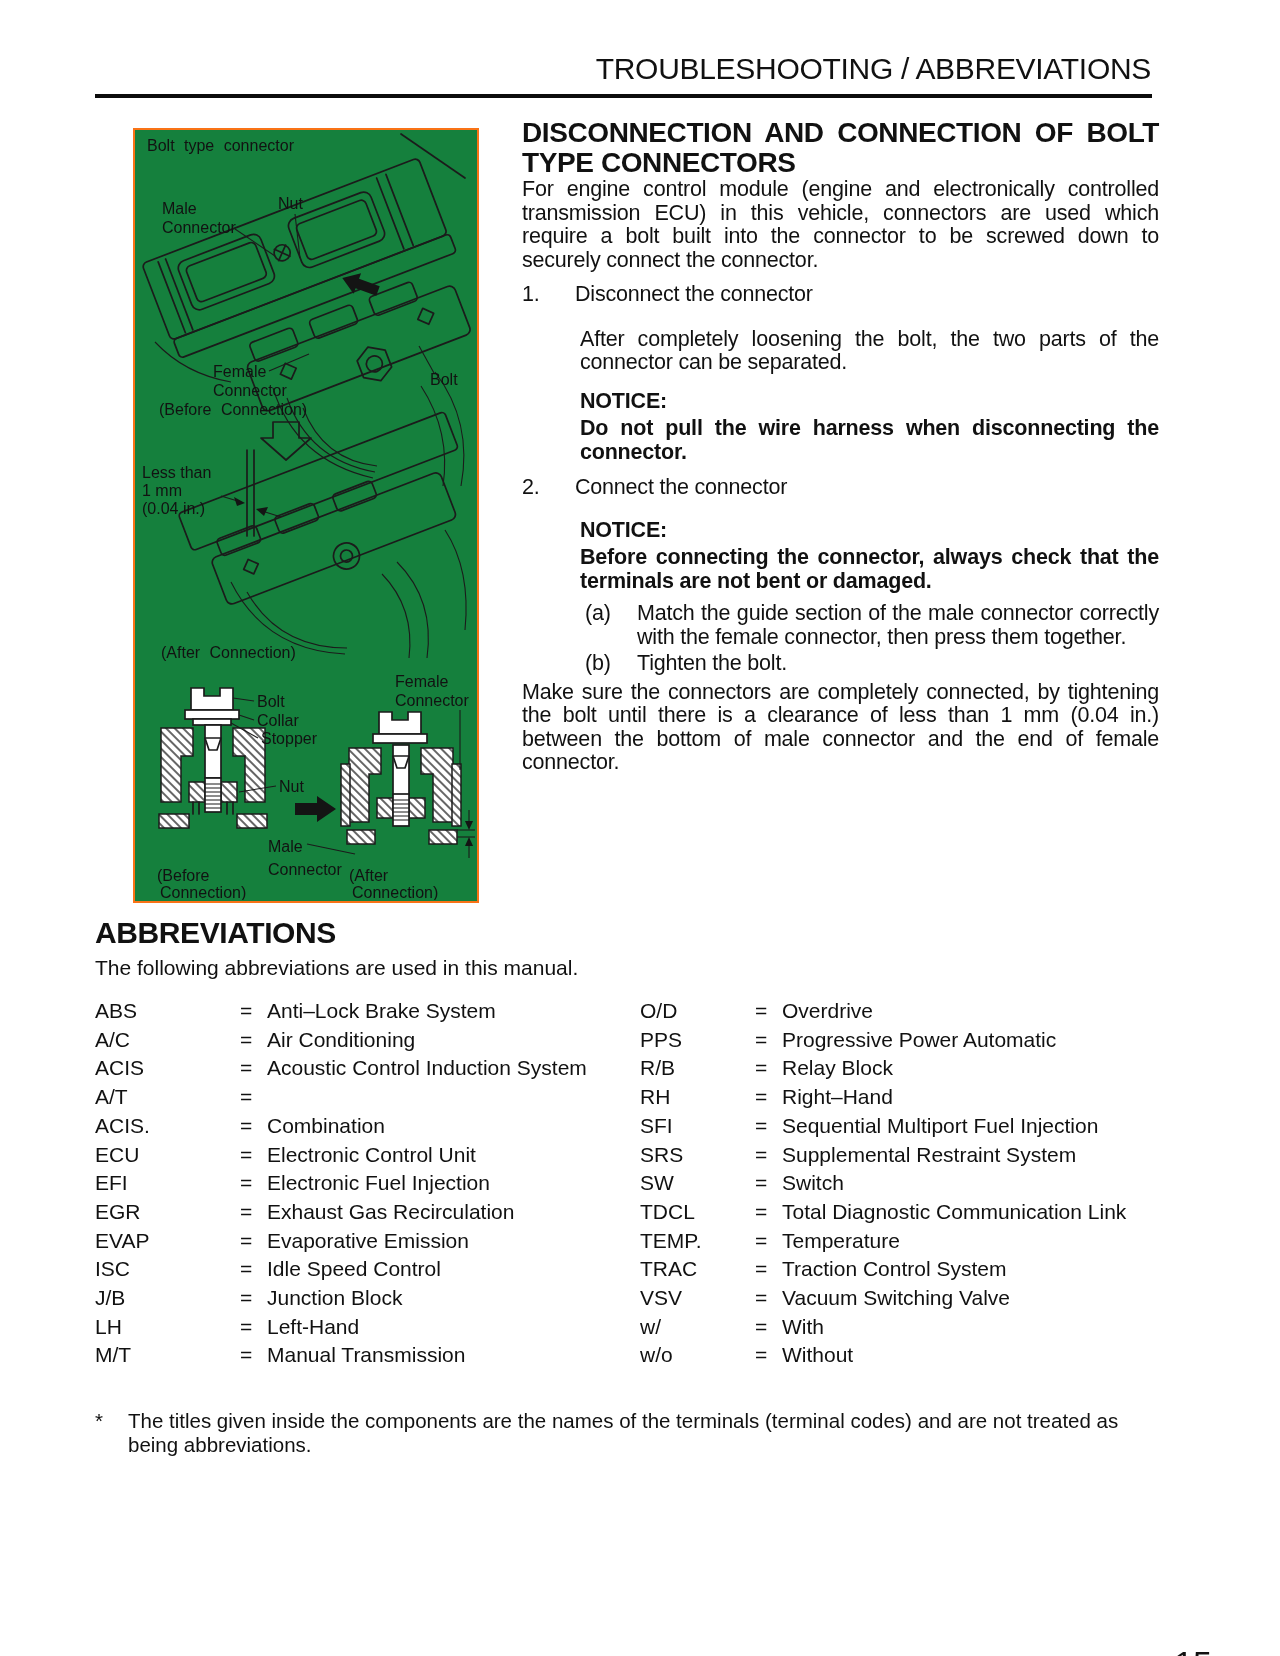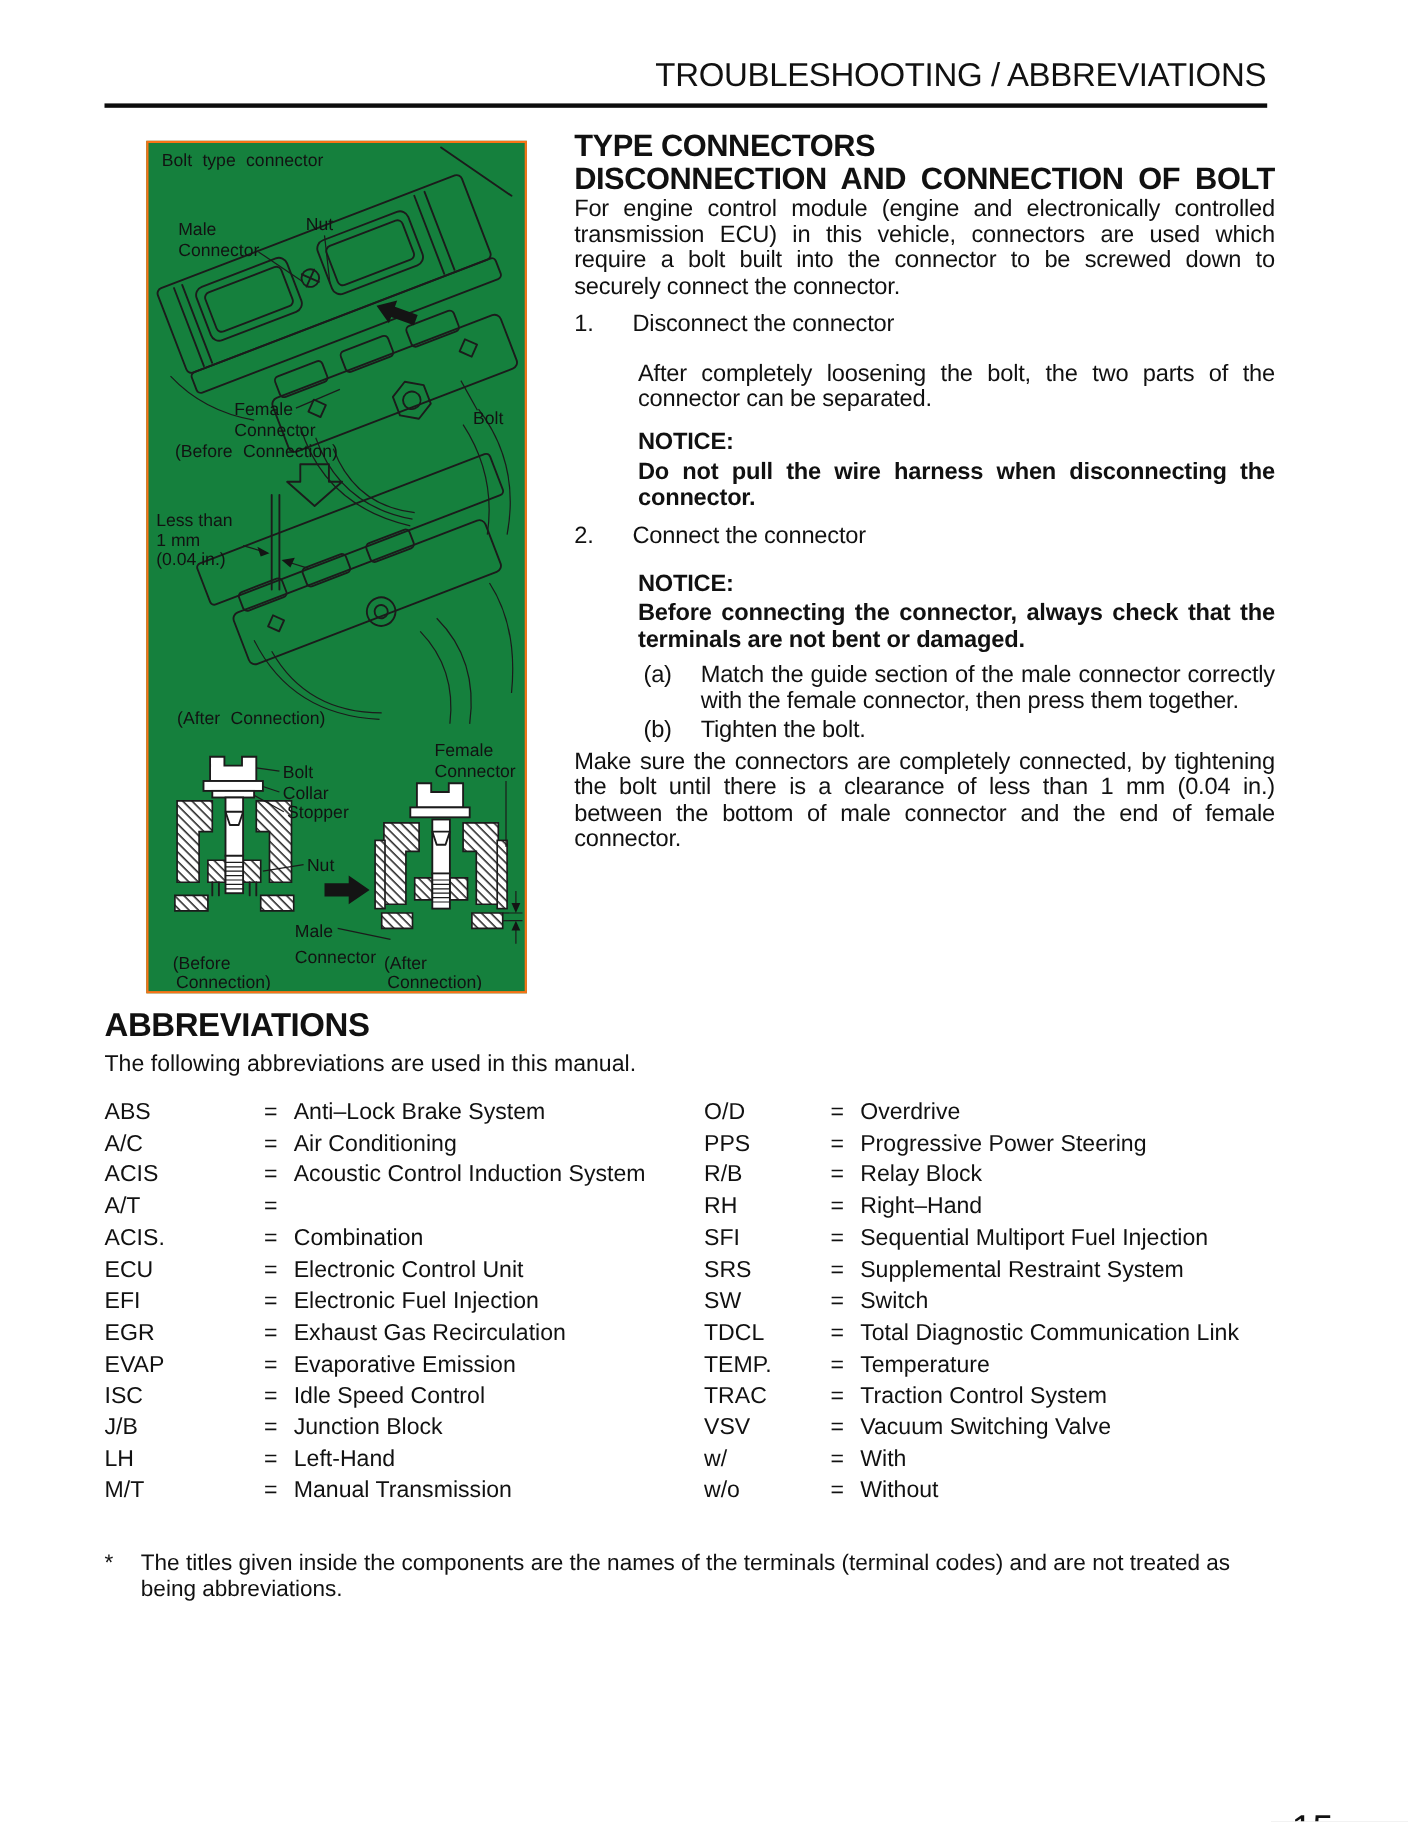--- a/index.html
+++ b/index.html
@@ -227,22 +227,22 @@
       <text x="133" y="745">Connector</text>
       <line class="fig-thin" x1="172" y1="714" x2="220" y2="724"></line>
       <text x="22" y="751">(Before</text>
       <text x="25" y="768">Connection)</text>
       <text x="214" y="751">(After</text>
       <text x="217" y="768">Connection)</text>
     </svg>
   </div>
 
   <div class="main-col">
+    <div class="main-title jl">DISCONNECTION AND CONNECTION OF BOLT</div>
     <div class="main-title">TYPE CONNECTORS</div>
-    <div class="main-title jl">DISCONNECTION AND CONNECTION OF BOLT</div>
 
     <div class="intro">For engine control module (engine and electronically controlled transmission ECU) in this vehicle, connectors are used which require a bolt built into the connector to be screwed down to securely connect the connector.</div>
 
     <div class="step-head">
       <span class="step-num">1.</span>
       <span>Disconnect the connector</span>
     </div>
     <div class="step-detail">After completely loosening the bolt, the two parts of the connector can be separated.</div>
 
     <div class="notice-label">NOTICE:</div>
@@ -354,21 +354,21 @@
 
           <div class="abbr-row">
             <span class="abbr-term">O/D</span>
             <span class="abbr-eq">=</span>
             <span class="abbr-def">Overdrive</span>
           </div>
 
           <div class="abbr-row">
             <span class="abbr-term">PPS</span>
             <span class="abbr-eq">=</span>
-            <span class="abbr-def">Progressive Power Steering</span>
+            <span class="abbr-def">Progressive Power Automatic</span>
           </div>
 
           <div class="abbr-row">
             <span class="abbr-term">R/B</span>
             <span class="abbr-eq">=</span>
             <span class="abbr-def">Relay Block</span>
           </div>
 
           <div class="abbr-row">
             <span class="abbr-term">RH</span>

